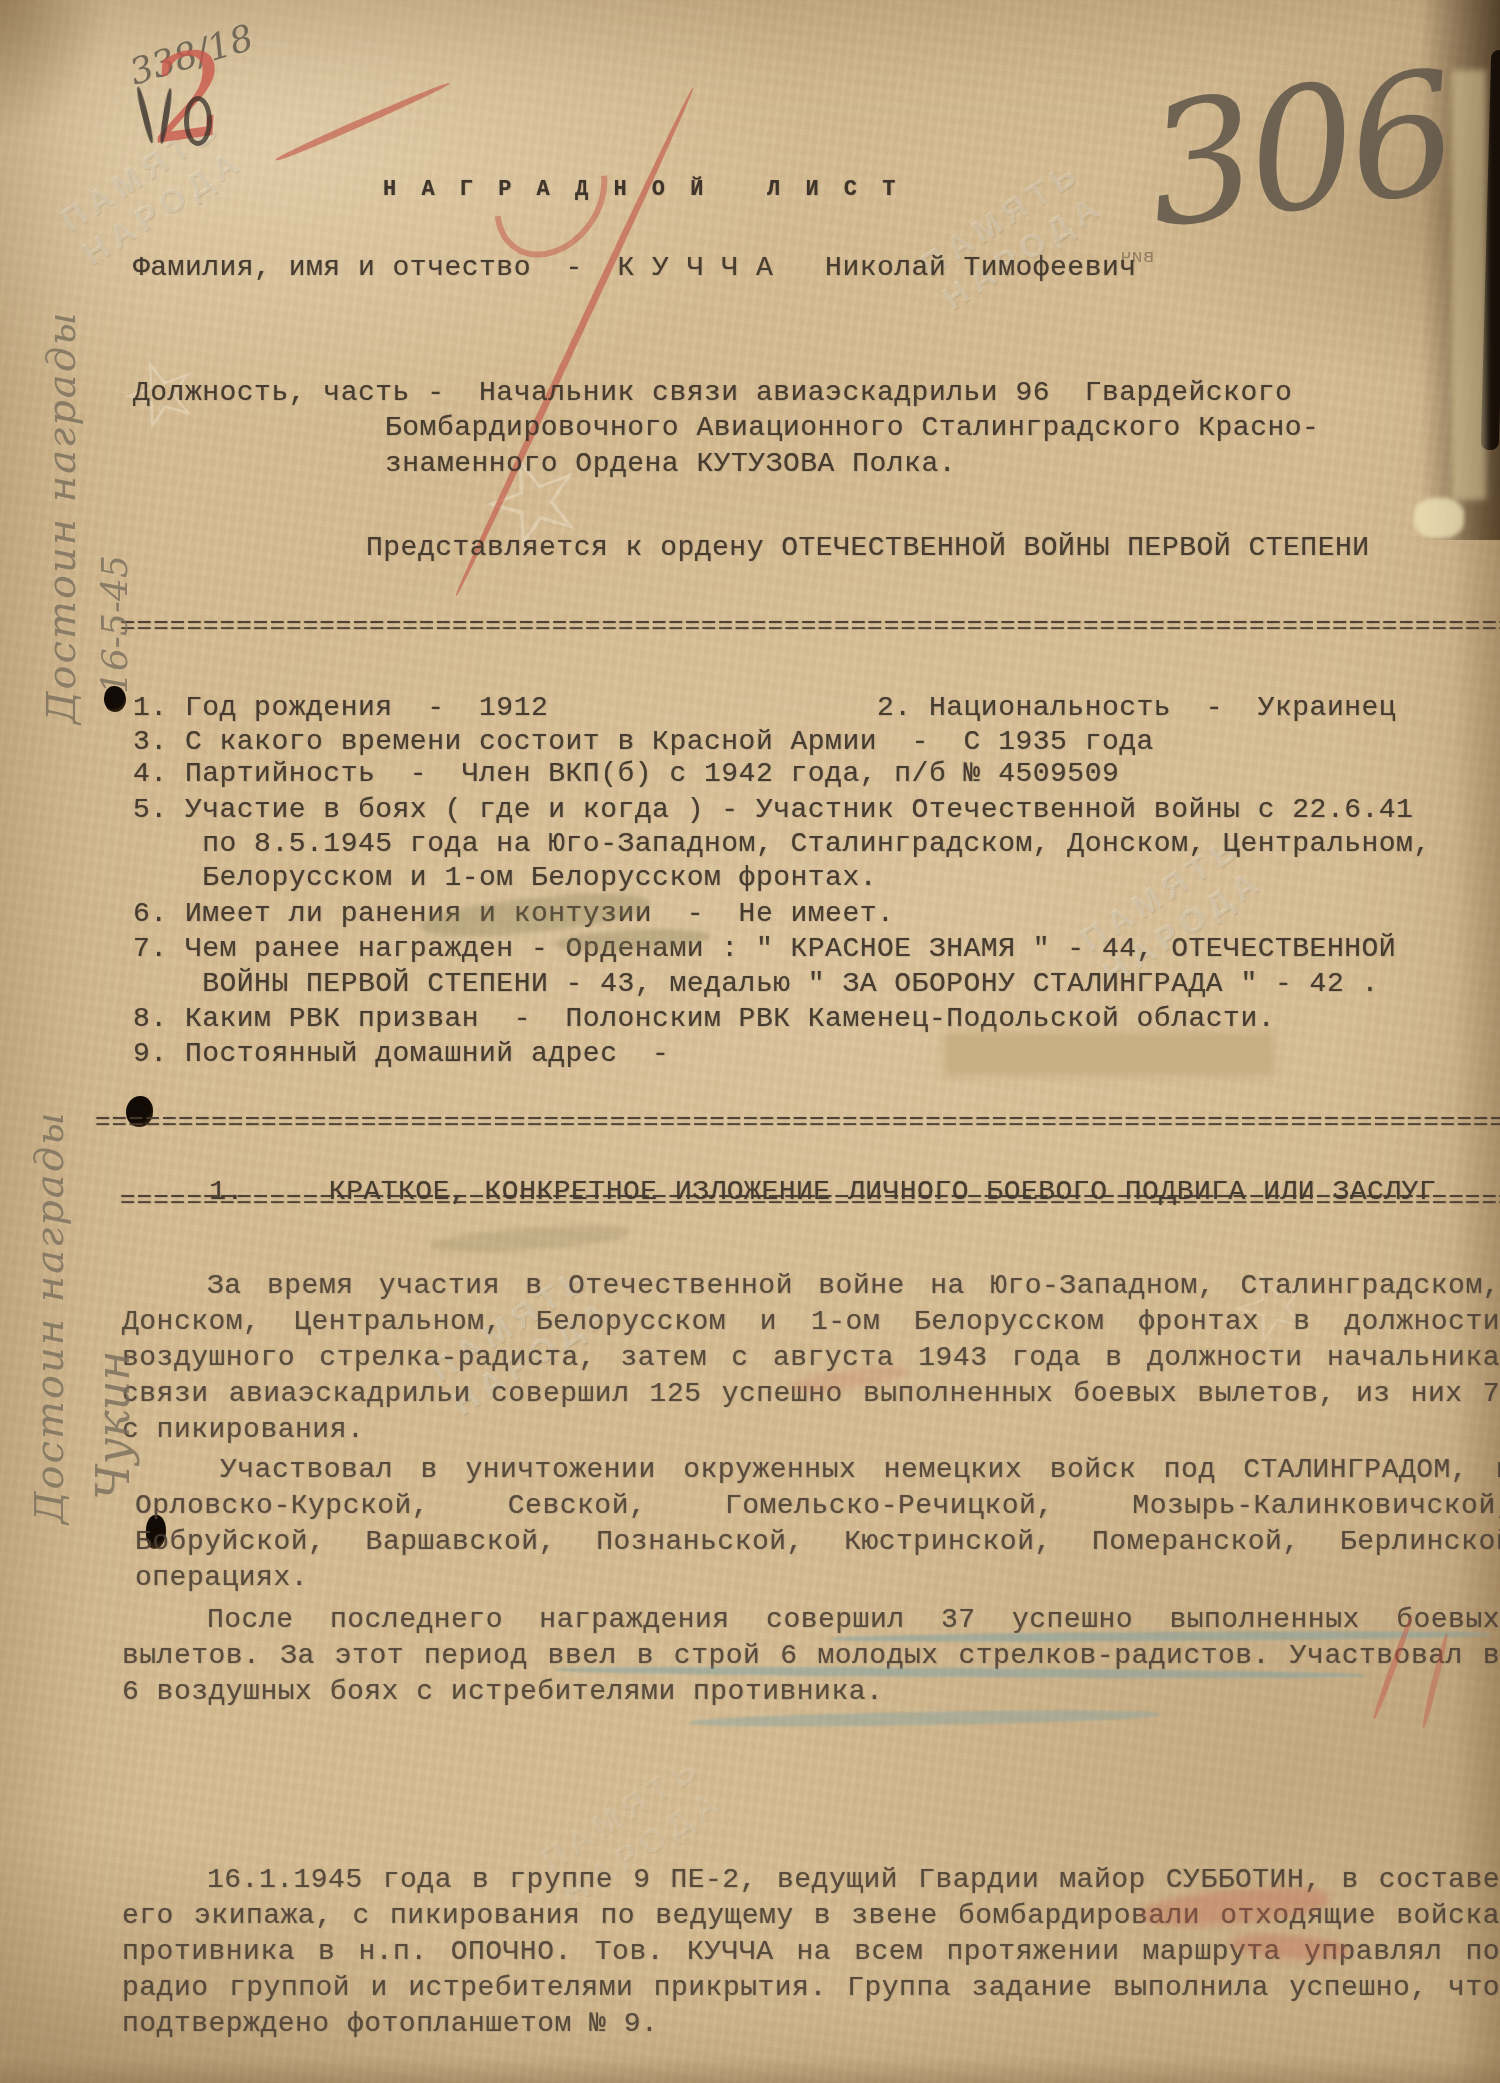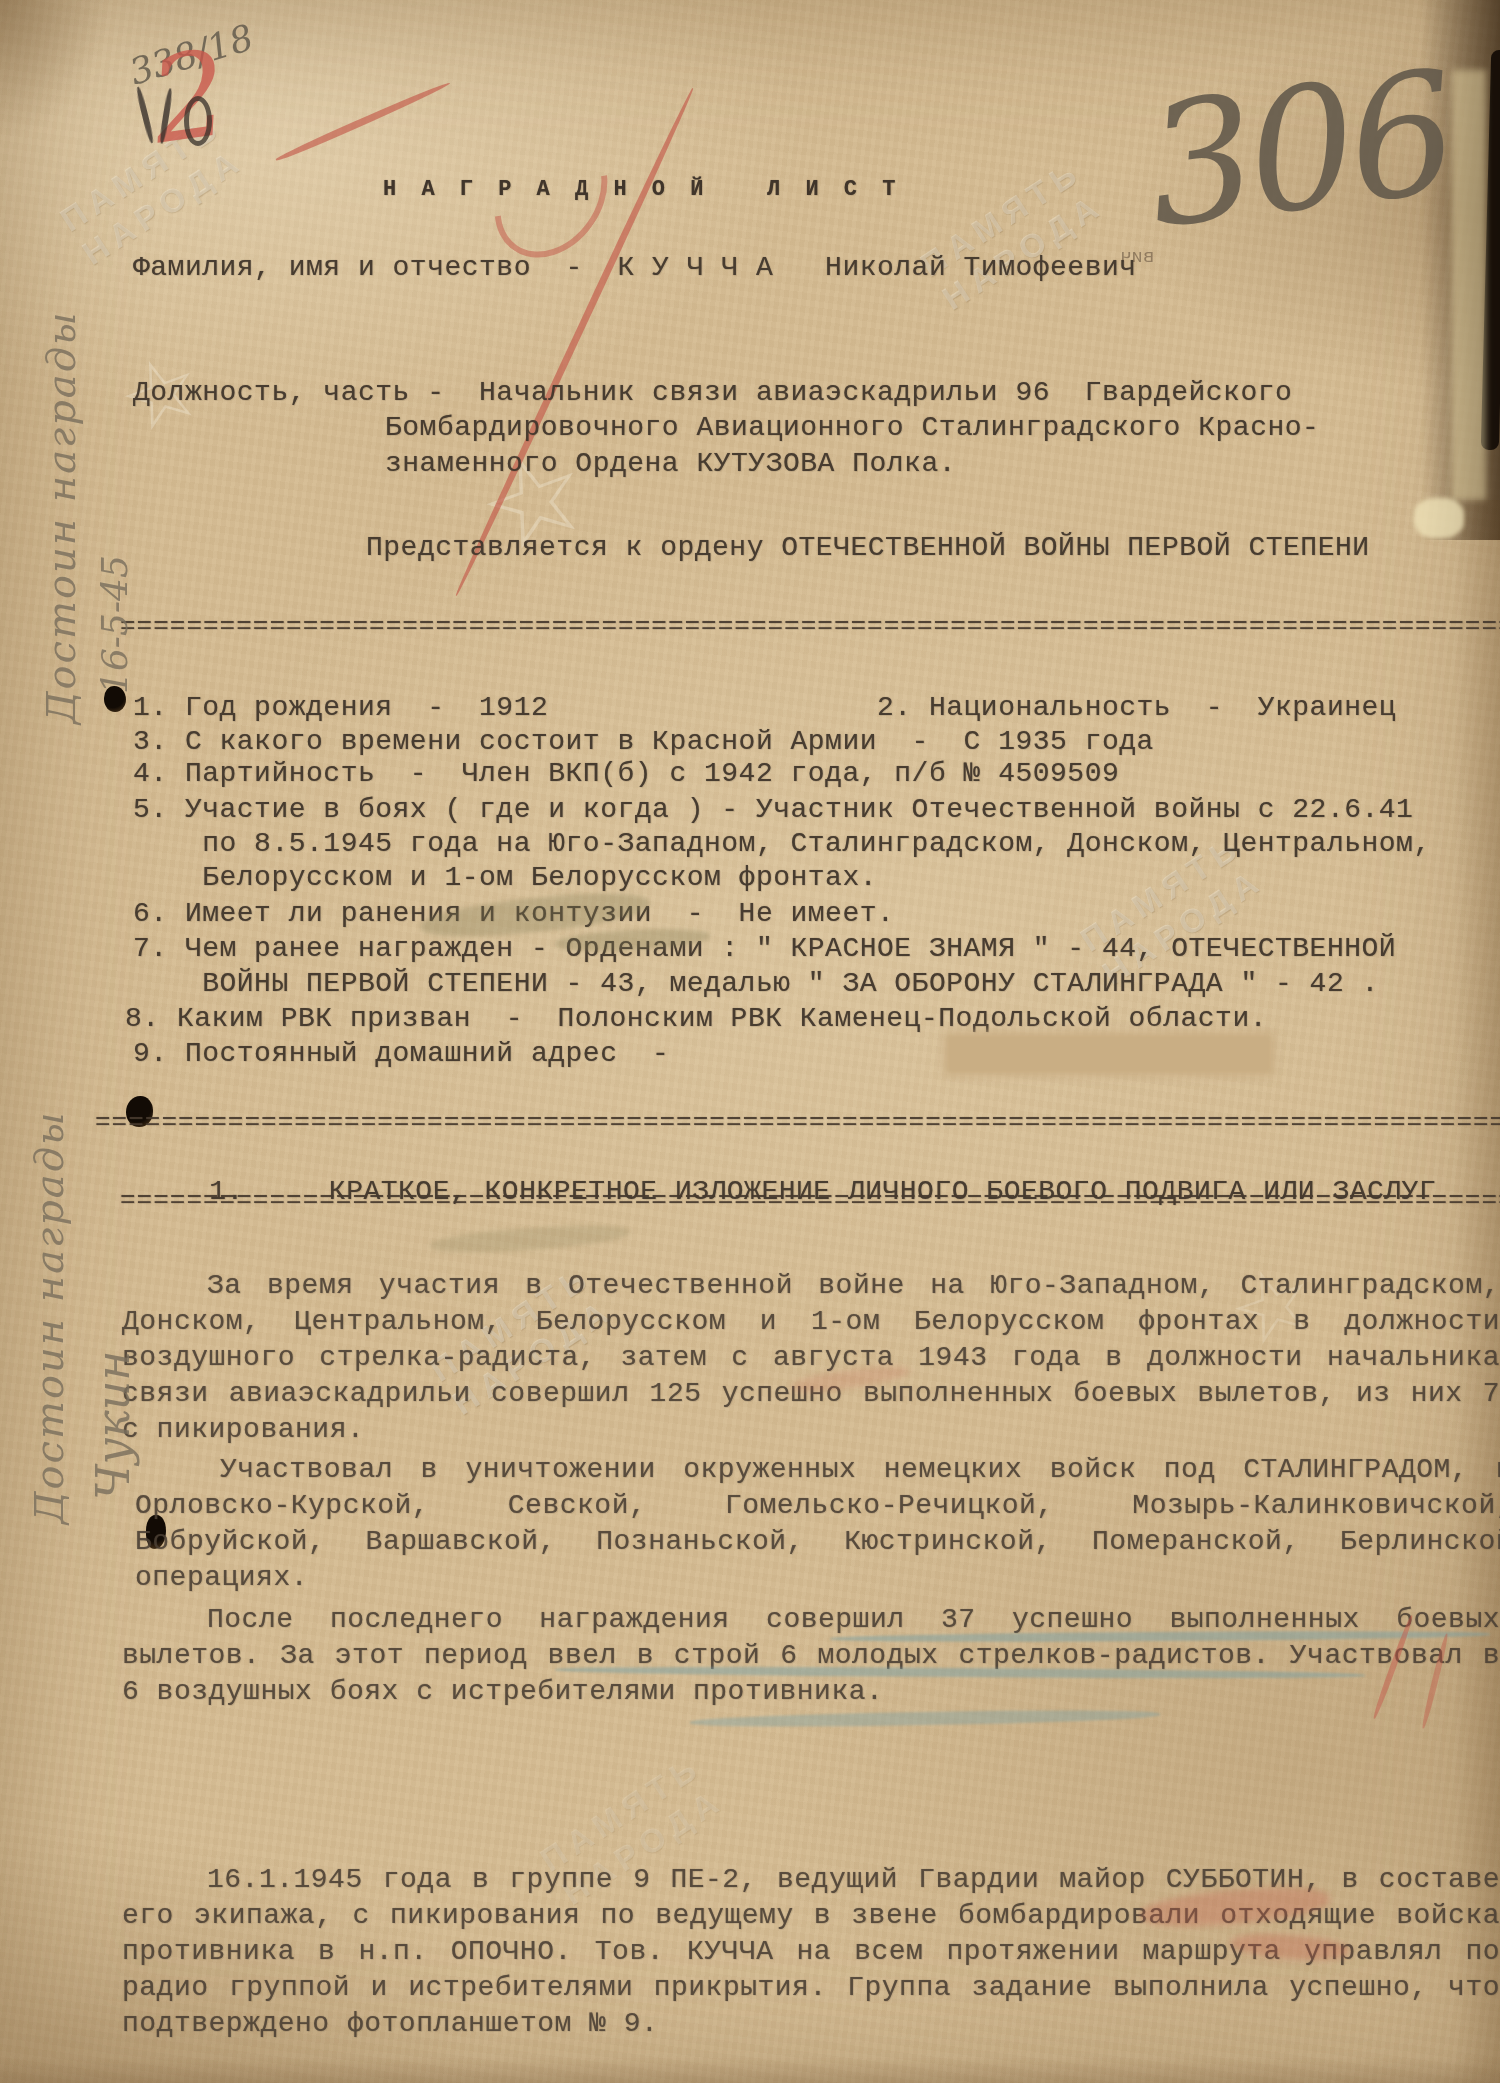--- a/index.html
+++ b/index.html
@@ -91,21 +91,21 @@
 
   <div class="typed" style="left:133px;top:692px;">1. Год рождения  -  1912                   2. Национальность  -  Украинец</div>
   <div class="typed" style="left:133px;top:726px;">3. С какого времени состоит в Красной Армии  -  С 1935 года</div>
   <div class="typed" style="left:133px;top:758px;">4. Партийность  -  Член ВКП(б) с 1942 года, п/б № 4509509</div>
   <div class="typed" style="left:133px;top:794px;">5. Участие в боях ( где и когда ) - Участник Отечественной войны с 22.6.41</div>
   <div class="typed" style="left:133px;top:828px;">    по 8.5.1945 года на Юго-Западном, Сталинградском, Донском, Центральном,</div>
   <div class="typed" style="left:133px;top:862px;">    Белорусском и 1-ом Белорусском фронтах.</div>
   <div class="typed" style="left:133px;top:898px;">6. Имеет ли ранения и контузии  -  Не имеет.</div>
   <div class="typed" style="left:133px;top:933px;">7. Чем ранее награжден - Орденами : " КРАСНОЕ ЗНАМЯ " - 44, ОТЕЧЕСТВЕННОЙ</div>
   <div class="typed" style="left:133px;top:968px;">    ВОЙНЫ ПЕРВОЙ СТЕПЕНИ - 43, медалью " ЗА ОБОРОНУ СТАЛИНГРАДА " - 42 .</div>
-  <div class="typed" style="left:125px;top:1003px;">8. Каким РВК призван  -  Полонским РВК Каменец-Подольской области.</div>
+  <div class="typed" style="left:133px;top:1003px;">8. Каким РВК призван  -  Полонским РВК Каменец-Подольской области.</div>
   <div class="typed" style="left:133px;top:1038px;">9. Постоянный домашний адрес  -</div>
 
   <div style="position:absolute;left:948px;top:1036px;width:322px;height:36px;background:#c9ae84;box-shadow:0 0 8px 4px rgba(201,174,132,.95);filter:blur(1px);"></div>
 
   <div class="typed sep" style="left:95px;top:1106px;width:1405px;">==========================================================================================</div>
   <div class="typed" style="left:140px;top:1144px;">
     <span>1.</span><span style="margin-left:85px;text-align:right;">КРАТКОЕ, КОНКРЕТНОЕ ИЗЛОЖЕНИЕ ЛИЧНОГО БОЕВОГО ПОДВИГА ИЛИ ЗАСЛУГ</span>
   </div>
   <div class="typed sep" style="left:120px;top:1184px;width:1380px;">==========================================================================================</div>
 

